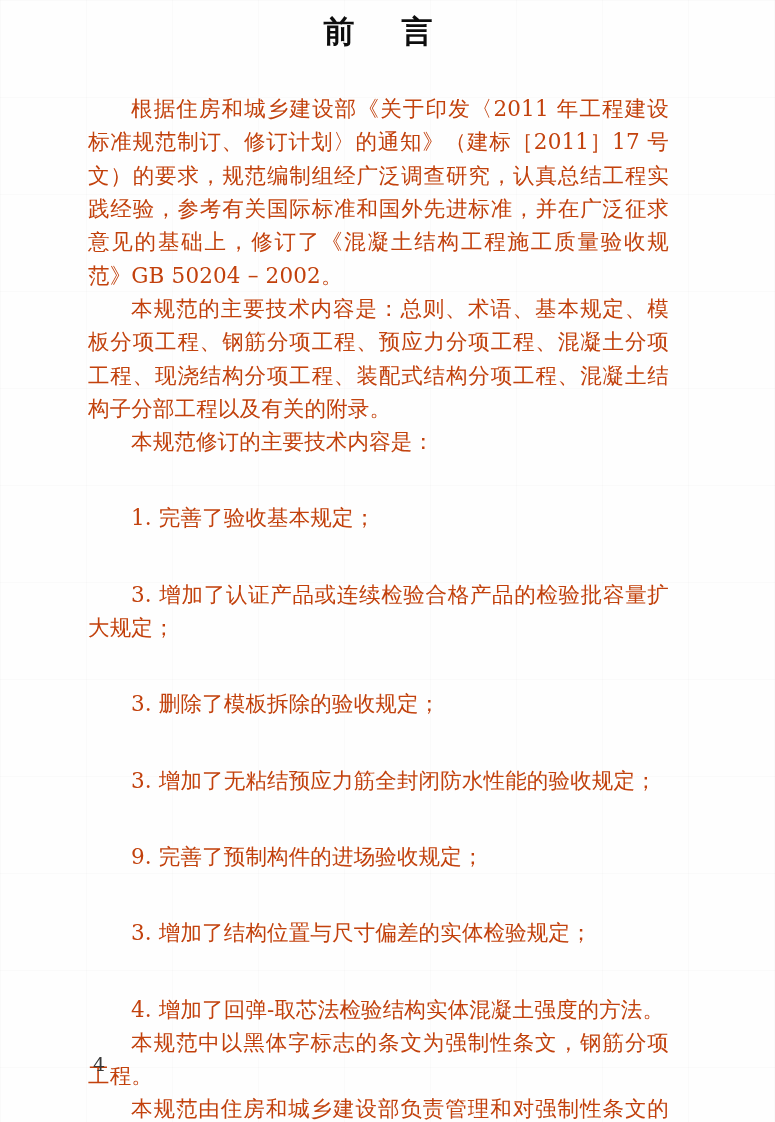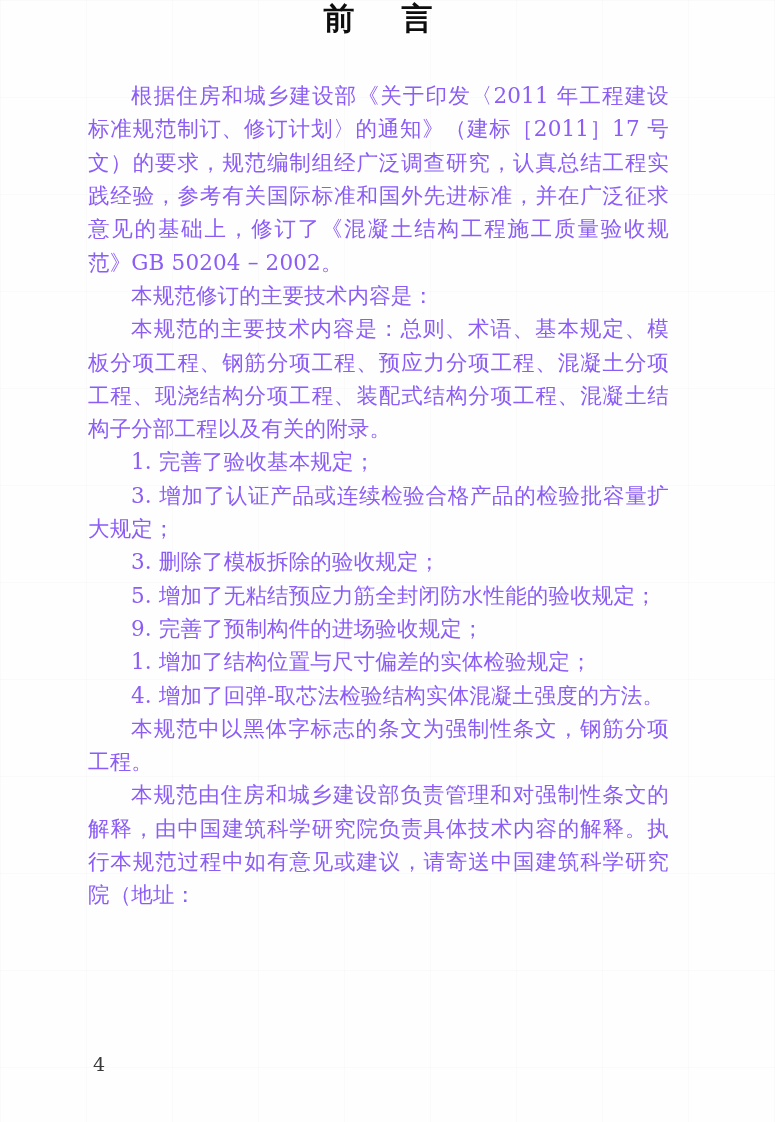--- a/index.html
+++ b/index.html
@@ -34,46 +34,47 @@
     position: absolute;
     left: 88px;
     top: 0;
     width: 581px;
   }
   .doc-title {
     text-align: center;
     font-weight: bold;
     font-size: 31px;
     letter-spacing: 1px;
-    margin: 0;
+    margin: 13px;
     line-height: 1.2;
     color: #0d0d0d;
   }
   .doc-title .title-gap {
     display: inline-block;
     width: 46px;
   }
   .body-block {
     margin-top: 42px;
   }
   p.para {
     margin: 0;
     font-size: 21.5px;
     line-height: 33.3px;
     text-align: justify;
     text-align-last: left;
     text-justify: inter-character;
     letter-spacing: 0.15px;
-    color: #8b5cf6;
+    color: #c2410c;
   }
   p.para.indent {
     text-indent: 43px;
   }
   p.para.list-item {
     text-indent: 43px;
+    margin-top: 43px;
   }
   .page-number {
     position: absolute;
     left: 93px;
     top: 1053px;
     font-size: 19px;
     color: #3a3a3a;
     font-family: "DejaVu Serif", "Liberation Serif", serif;
   }
 </style>
@@ -85,28 +86,28 @@
   <div id="scan-texture"></div>
 
   <div id="content">
 
     <h1 class="doc-title">
       <span>前</span><span class="title-gap"></span><span>言</span>
     </h1>
 
     <div class="body-block">
       <p class="para indent">根据住房和城乡建设部《关于印发〈2011 年工程建设标准规范制订、修订计划〉的通知》（建标［2011］17 号文）的要求，规范编制组经广泛调查研究，认真总结工程实践经验，参考有关国际标准和国外先进标准，并在广泛征求意见的基础上，修订了《混凝土结构工程施工质量验收规范》GB 50204 – 2002。</p>
+      <p class="para indent">本规范的主要技术内容是：总则、术语、基本规定、模板分项工程、钢筋分项工程、预应力分项工程、混凝土分项工程、现浇结构分项工程、装配式结构分项工程、混凝土结构子分部工程以及有关的附录。</p>
       <p class="para indent">本规范修订的主要技术内容是：</p>
-      <p class="para indent">本规范的主要技术内容是：总则、术语、基本规定、模板分项工程、钢筋分项工程、预应力分项工程、混凝土分项工程、现浇结构分项工程、装配式结构分项工程、混凝土结构子分部工程以及有关的附录。</p>
       <p class="para list-item">1. 完善了验收基本规定；</p>
       <p class="para list-item">3. 增加了认证产品或连续检验合格产品的检验批容量扩大规定；</p>
       <p class="para list-item">3. 删除了模板拆除的验收规定；</p>
-      <p class="para list-item">5. 增加了无粘结预应力筋全封闭防水性能的验收规定；</p>
+      <p class="para list-item">3. 增加了无粘结预应力筋全封闭防水性能的验收规定；</p>
       <p class="para list-item">9. 完善了预制构件的进场验收规定；</p>
-      <p class="para list-item">1. 增加了结构位置与尺寸偏差的实体检验规定；</p>
+      <p class="para list-item">3. 增加了结构位置与尺寸偏差的实体检验规定；</p>
       <p class="para list-item">4. 增加了回弹-取芯法检验结构实体混凝土强度的方法。</p>
       <p class="para indent">本规范中以黑体字标志的条文为强制性条文，钢筋分项工程。</p>
       <p class="para indent">本规范由住房和城乡建设部负责管理和对强制性条文的解释，由中国建筑科学研究院负责具体技术内容的解释。执行本规范过程中如有意见或建议，请寄送中国建筑科学研究院（地址：</p>
     </div>
 
   </div>
 
   <div class="page-number">4</div>
 
 </div>

